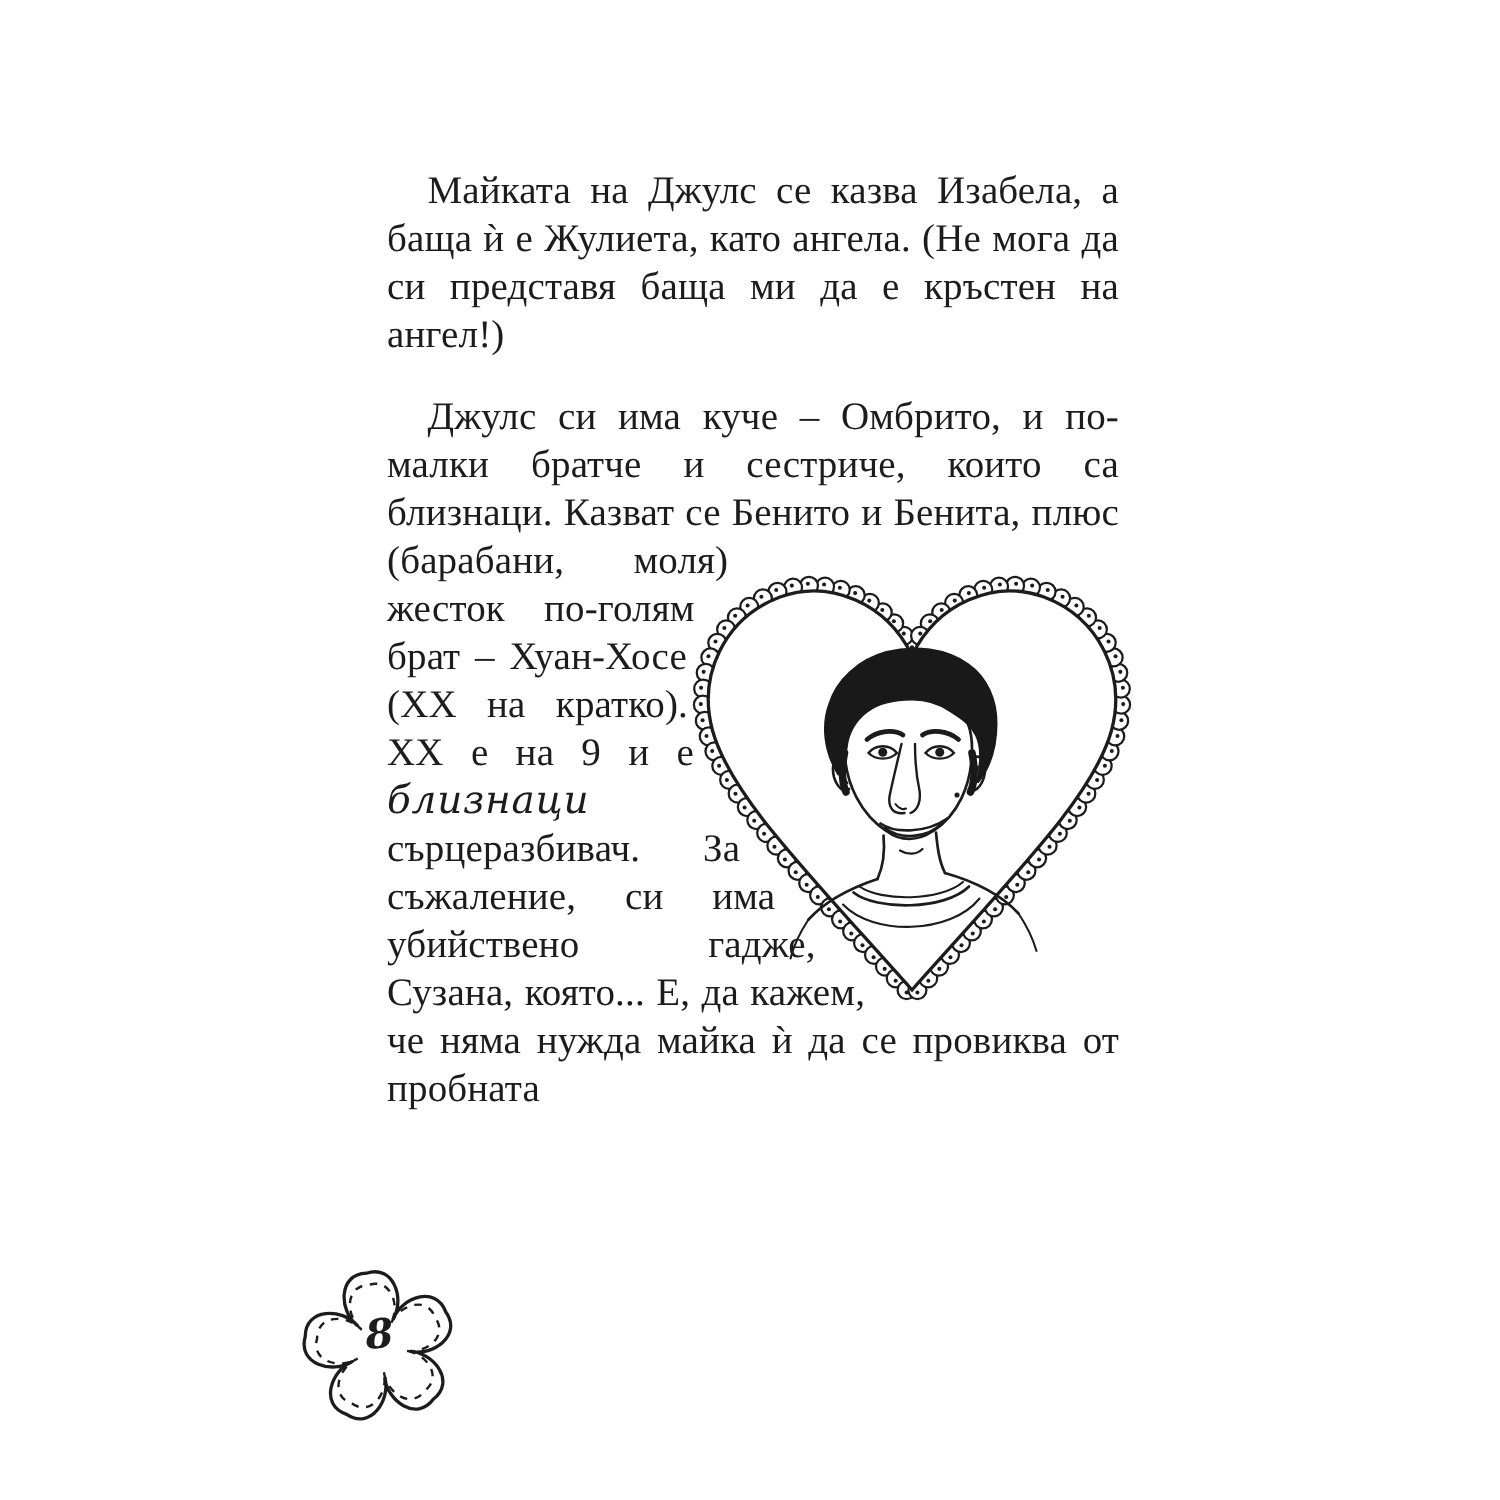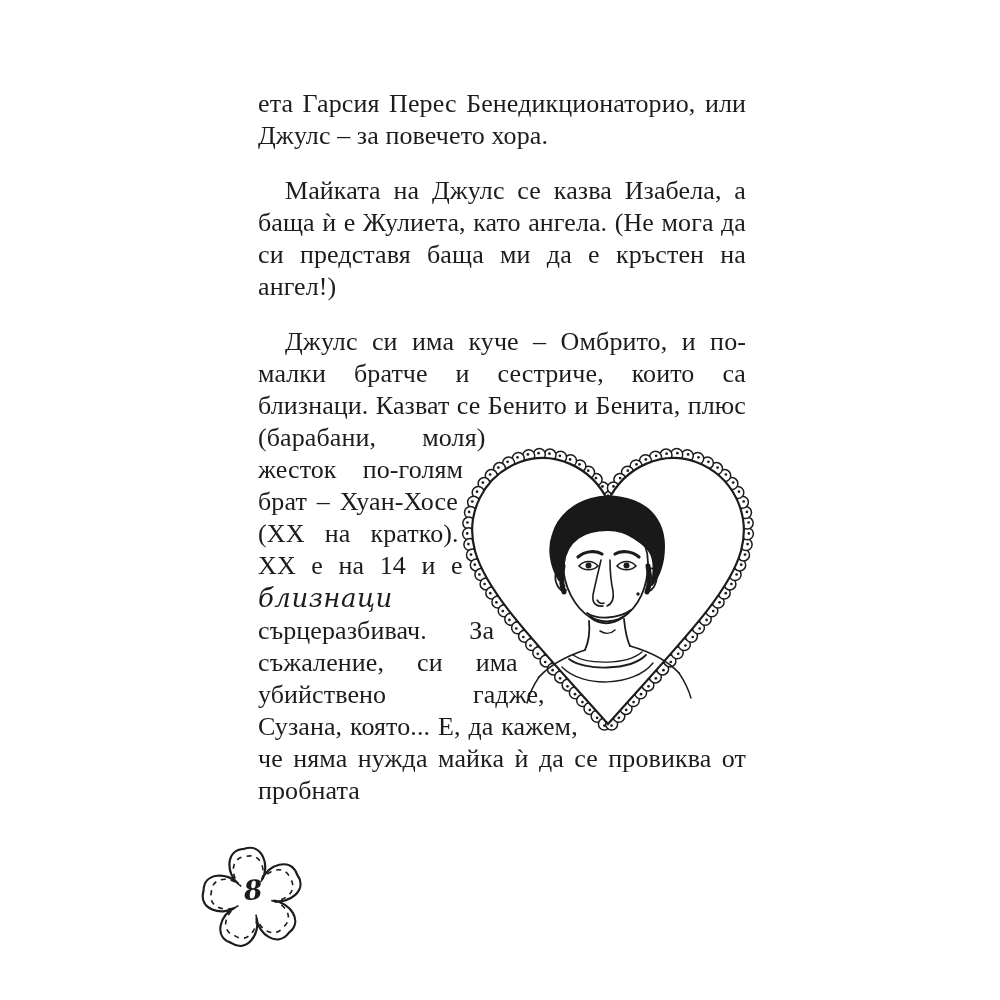--- a/index.html
+++ b/index.html
@@ -31,21 +31,20 @@
   .page-number{
     position:absolute;left:50%;top:44%;transform:translate(-50%,-50%) rotate(-5deg);
     font-family:"DejaVu Serif", serif;font-style:italic;
     font-size:27px;font-weight:bold;color:#1c1c1c;
   }
 </style>
 </head>
 <body>
 
 <div class="text-column">
-  <p>ета Гарсия Перес Бенедикционаторио, или Джулс – за повечето хора.</p>
   <p class="indent gap">Майката на Джулс се казва Изабела, а баща ѝ е Жулиета, като ангела. (Не мога да си представя баща ми да е кръстен на ангел!)</p>
   <p class="indent gap">
     <span class="heart-float">
       <svg class="heart-svg" width="300" height="300" viewBox="0 0 300 300" aria-hidden="true">
         <g id="lace-circles" stroke="#1c1c1c" stroke-width="1.5" fill="#ffffff">
             <circle cx="158.0" cy="51.0" r="6"></circle>
             <circle cx="152.6" cy="41.9" r="6"></circle>
             <circle cx="146.1" cy="33.6" r="6"></circle>
             <circle cx="138.5" cy="26.2" r="6"></circle>
             <circle cx="129.9" cy="19.9" r="6"></circle>
@@ -250,21 +249,21 @@
 
           <path d="M119,213 C134,225 180,225 196,209"></path>
           <path stroke-width="1.4" d="M123,209 C137,219 177,219 192,206"></path>
           <path stroke-width="1.4" d="M112,221 C132,242 184,241 203,217"></path>
           <path d="M135,204 C117,210 100,219 89,231"></path>
           <path d="M180,200 C201,206 218,215 229,227"></path>
           <path stroke-width="1.4" d="M89,231 C83,240 79,249 77,257"></path>
           <path stroke-width="1.4" d="M229,227 C235,236 239,245 241,252"></path>
         </g>
       </svg>
-    </span><span>Джулс си има куче – Омбрито, и по-малки братче и сестриче, които са близнаци. Казват се Бенито и Бенита, плюс (барабани, моля) жесток по-голям брат – Хуан-Хосе (ХХ на кратко). ХХ е на 14 и е </span><span class="hand">близнаци</span><span> сърцеразбивач. За съжаление, си има убийствено гадже, Сузана, която... Е, да кажем, че няма нужда майка ѝ да се провиква от пробната</span>
+    </span><span>Джулс си има куче – Омбрито, и по-малки братче и сестриче, които са близнаци. Казват се Бенито и Бенита, плюс (барабани, моля) жесток по-голям брат – Хуан-Хосе (ХХ на кратко). ХХ е на 9 и е </span><span class="hand">близнаци</span><span> сърцеразбивач. За съжаление, си има убийствено гадже, Сузана, която... Е, да кажем, че няма нужда майка ѝ да се провиква от пробната</span>
   </p>
 </div>
 
 <div class="flower-wrap">
   <svg class="flower-svg" width="110" height="110" viewBox="0 0 110 110" aria-hidden="true">
     <path id="flower-outer" fill="#ffffff" stroke="#1c1c1c" stroke-width="2.2" stroke-linejoin="round" d="M39.9,41.4 C28.2,31.9 27.0,7.5 46.3,6.8 C64.7,0.9 71.9,24.2 64.2,37.1 C69.6,23.1 92.5,14.4 99.1,32.5 C110.5,48.2 90.5,62.3 75.8,58.9 C90.8,59.8 106.2,78.8 91.0,90.7 C79.5,106.3 60.0,91.6 58.6,76.7 C62.5,91.2 49.1,111.7 33.1,100.9 C14.7,94.9 22.6,71.8 36.5,65.9 C23.8,74.0 0.2,67.6 5.5,49.0 C5.6,29.7 30.0,30.1 39.9,41.4 Z"></path>
     <path id="flower-inner" fill="none" stroke="#1c1c1c" stroke-width="1.6" stroke-dasharray="5 5" d="M43.1,44.5 C32.5,35.8 31.5,15.3 47.7,14.6 C63.2,9.7 69.2,29.3 62.2,41.2 C67.3,28.4 86.5,21.0 92.1,36.3 C101.6,49.5 84.8,61.3 71.3,58.3 C85.1,59.2 98.0,75.1 85.2,85.2 C75.6,98.3 59.2,85.9 57.9,72.2 C61.3,85.6 50.1,102.8 36.6,93.7 C21.2,88.7 27.8,69.3 40.4,63.7 C28.8,71.1 9.0,65.8 13.4,50.2 C13.5,33.9 34.0,34.2 43.1,44.5 Z"></path>
   </svg>
   <span class="page-number">8</span>
 </div>

